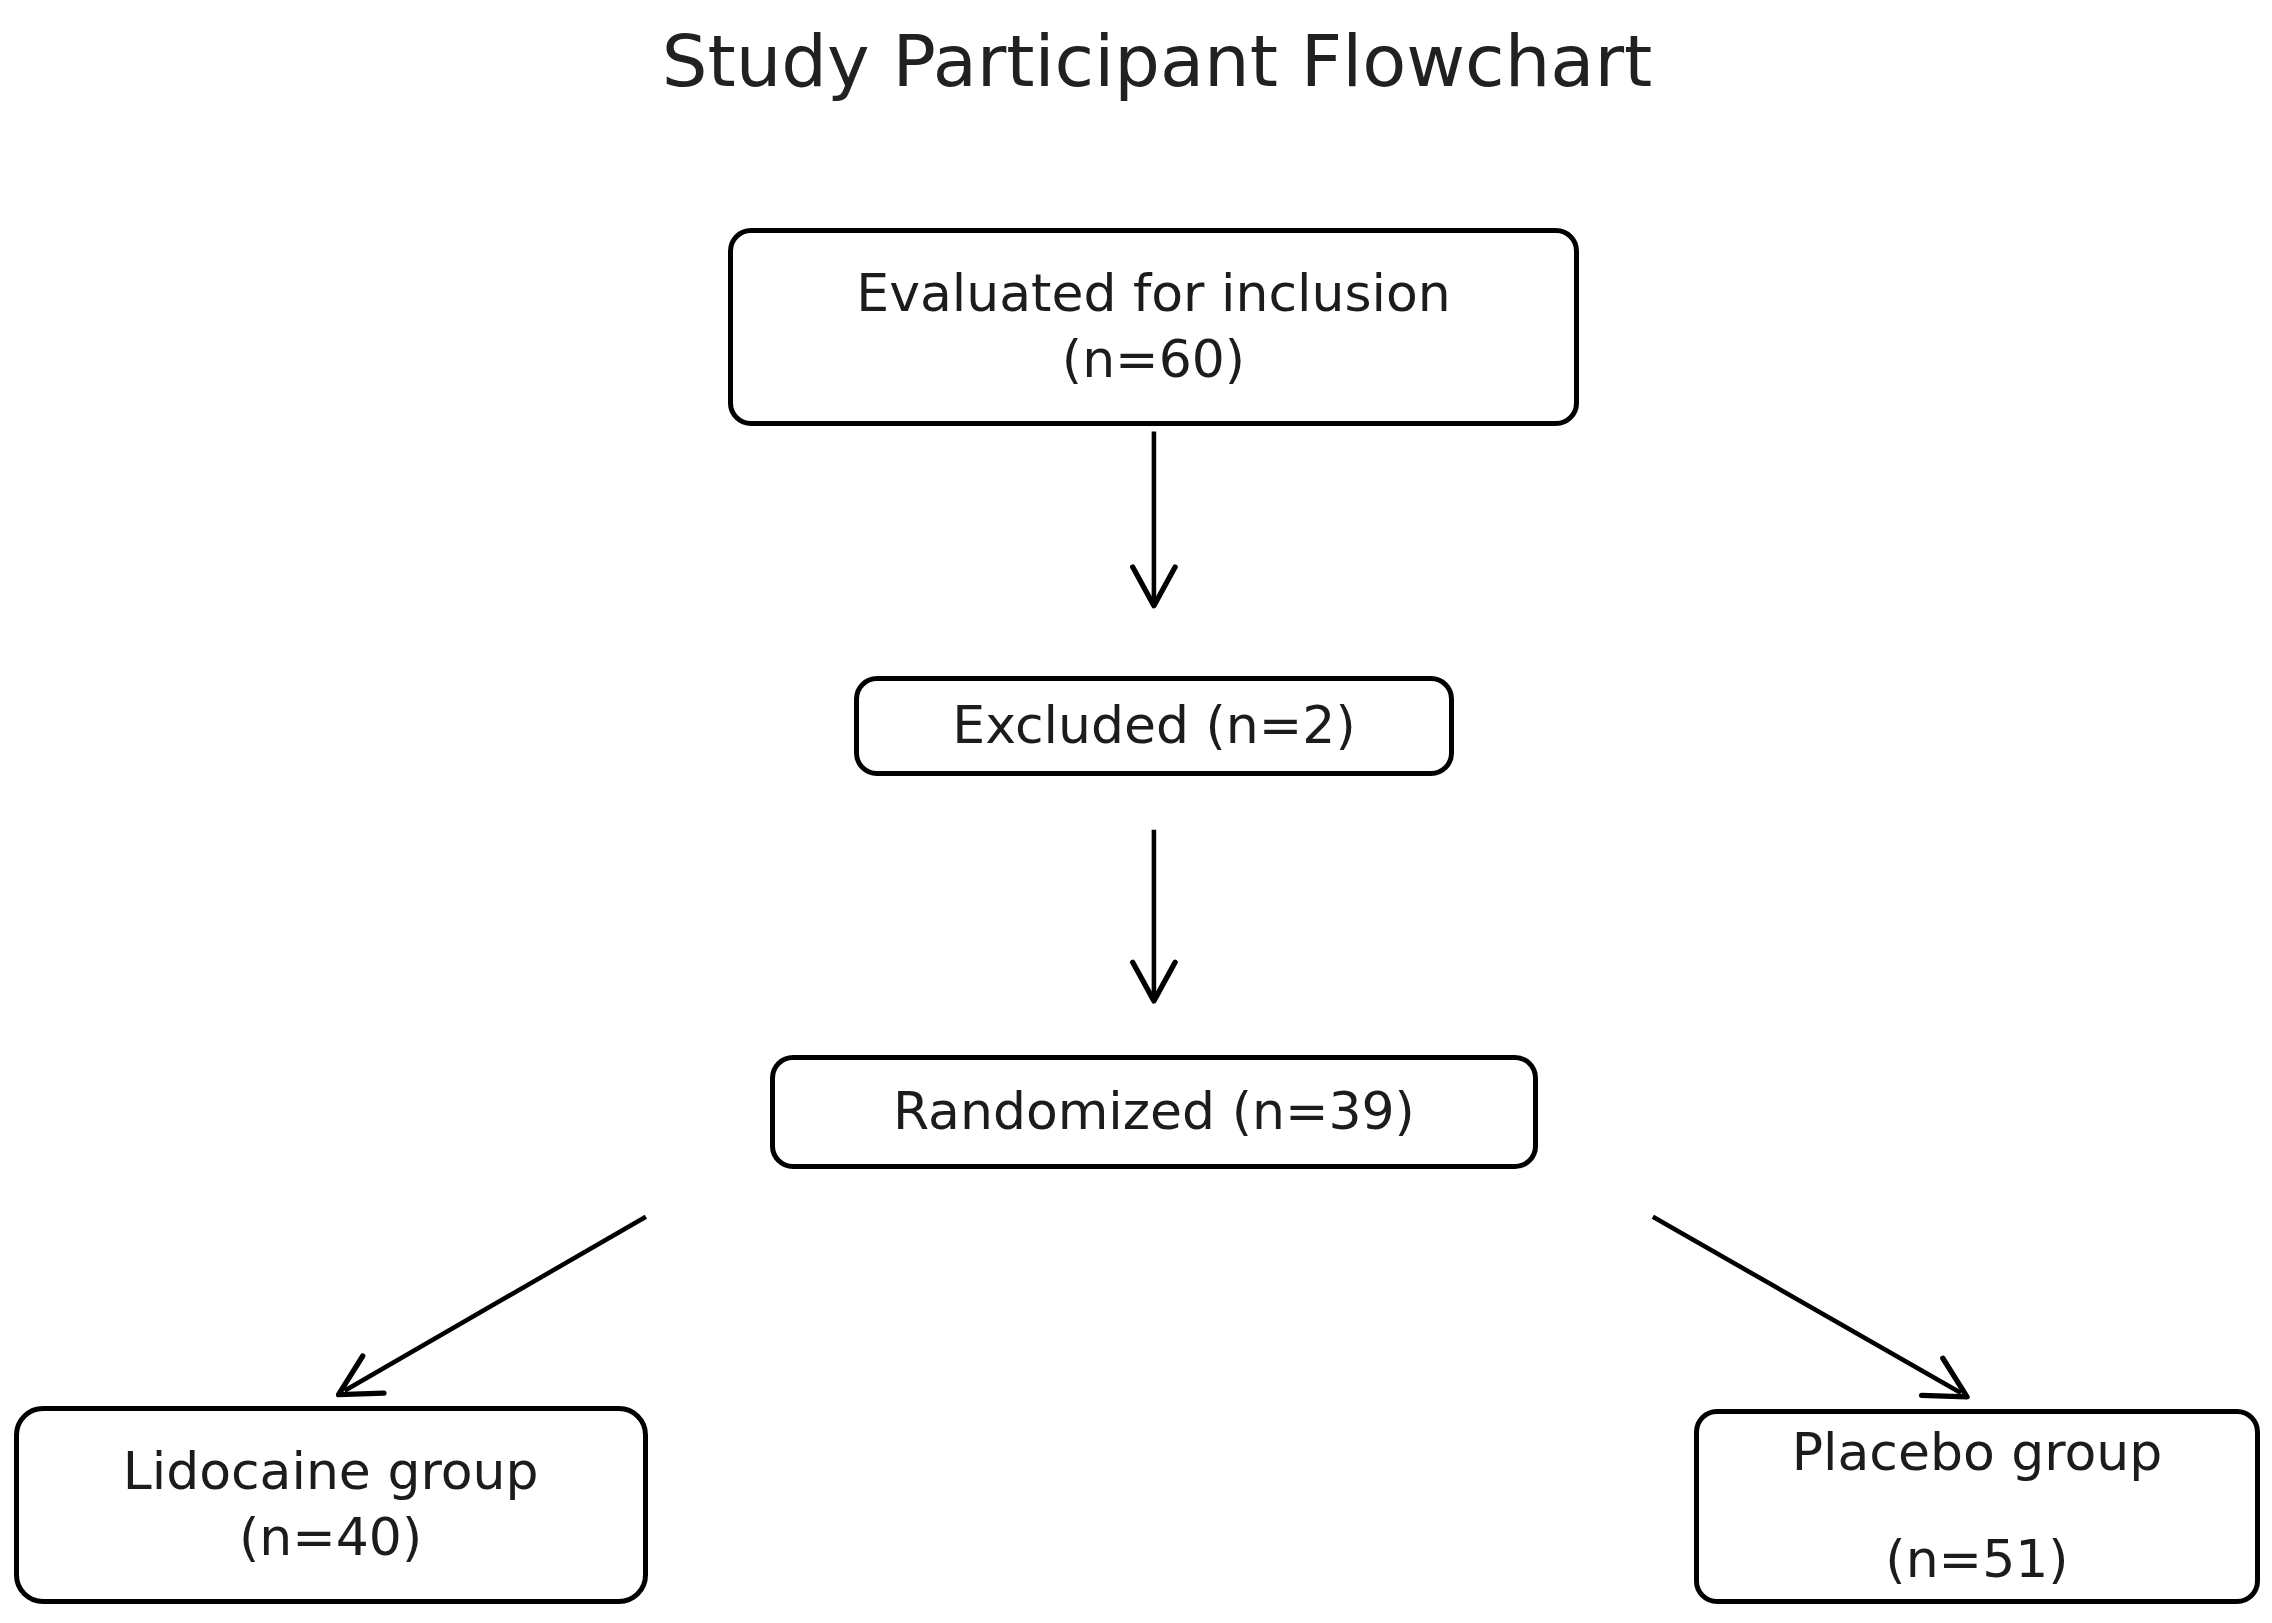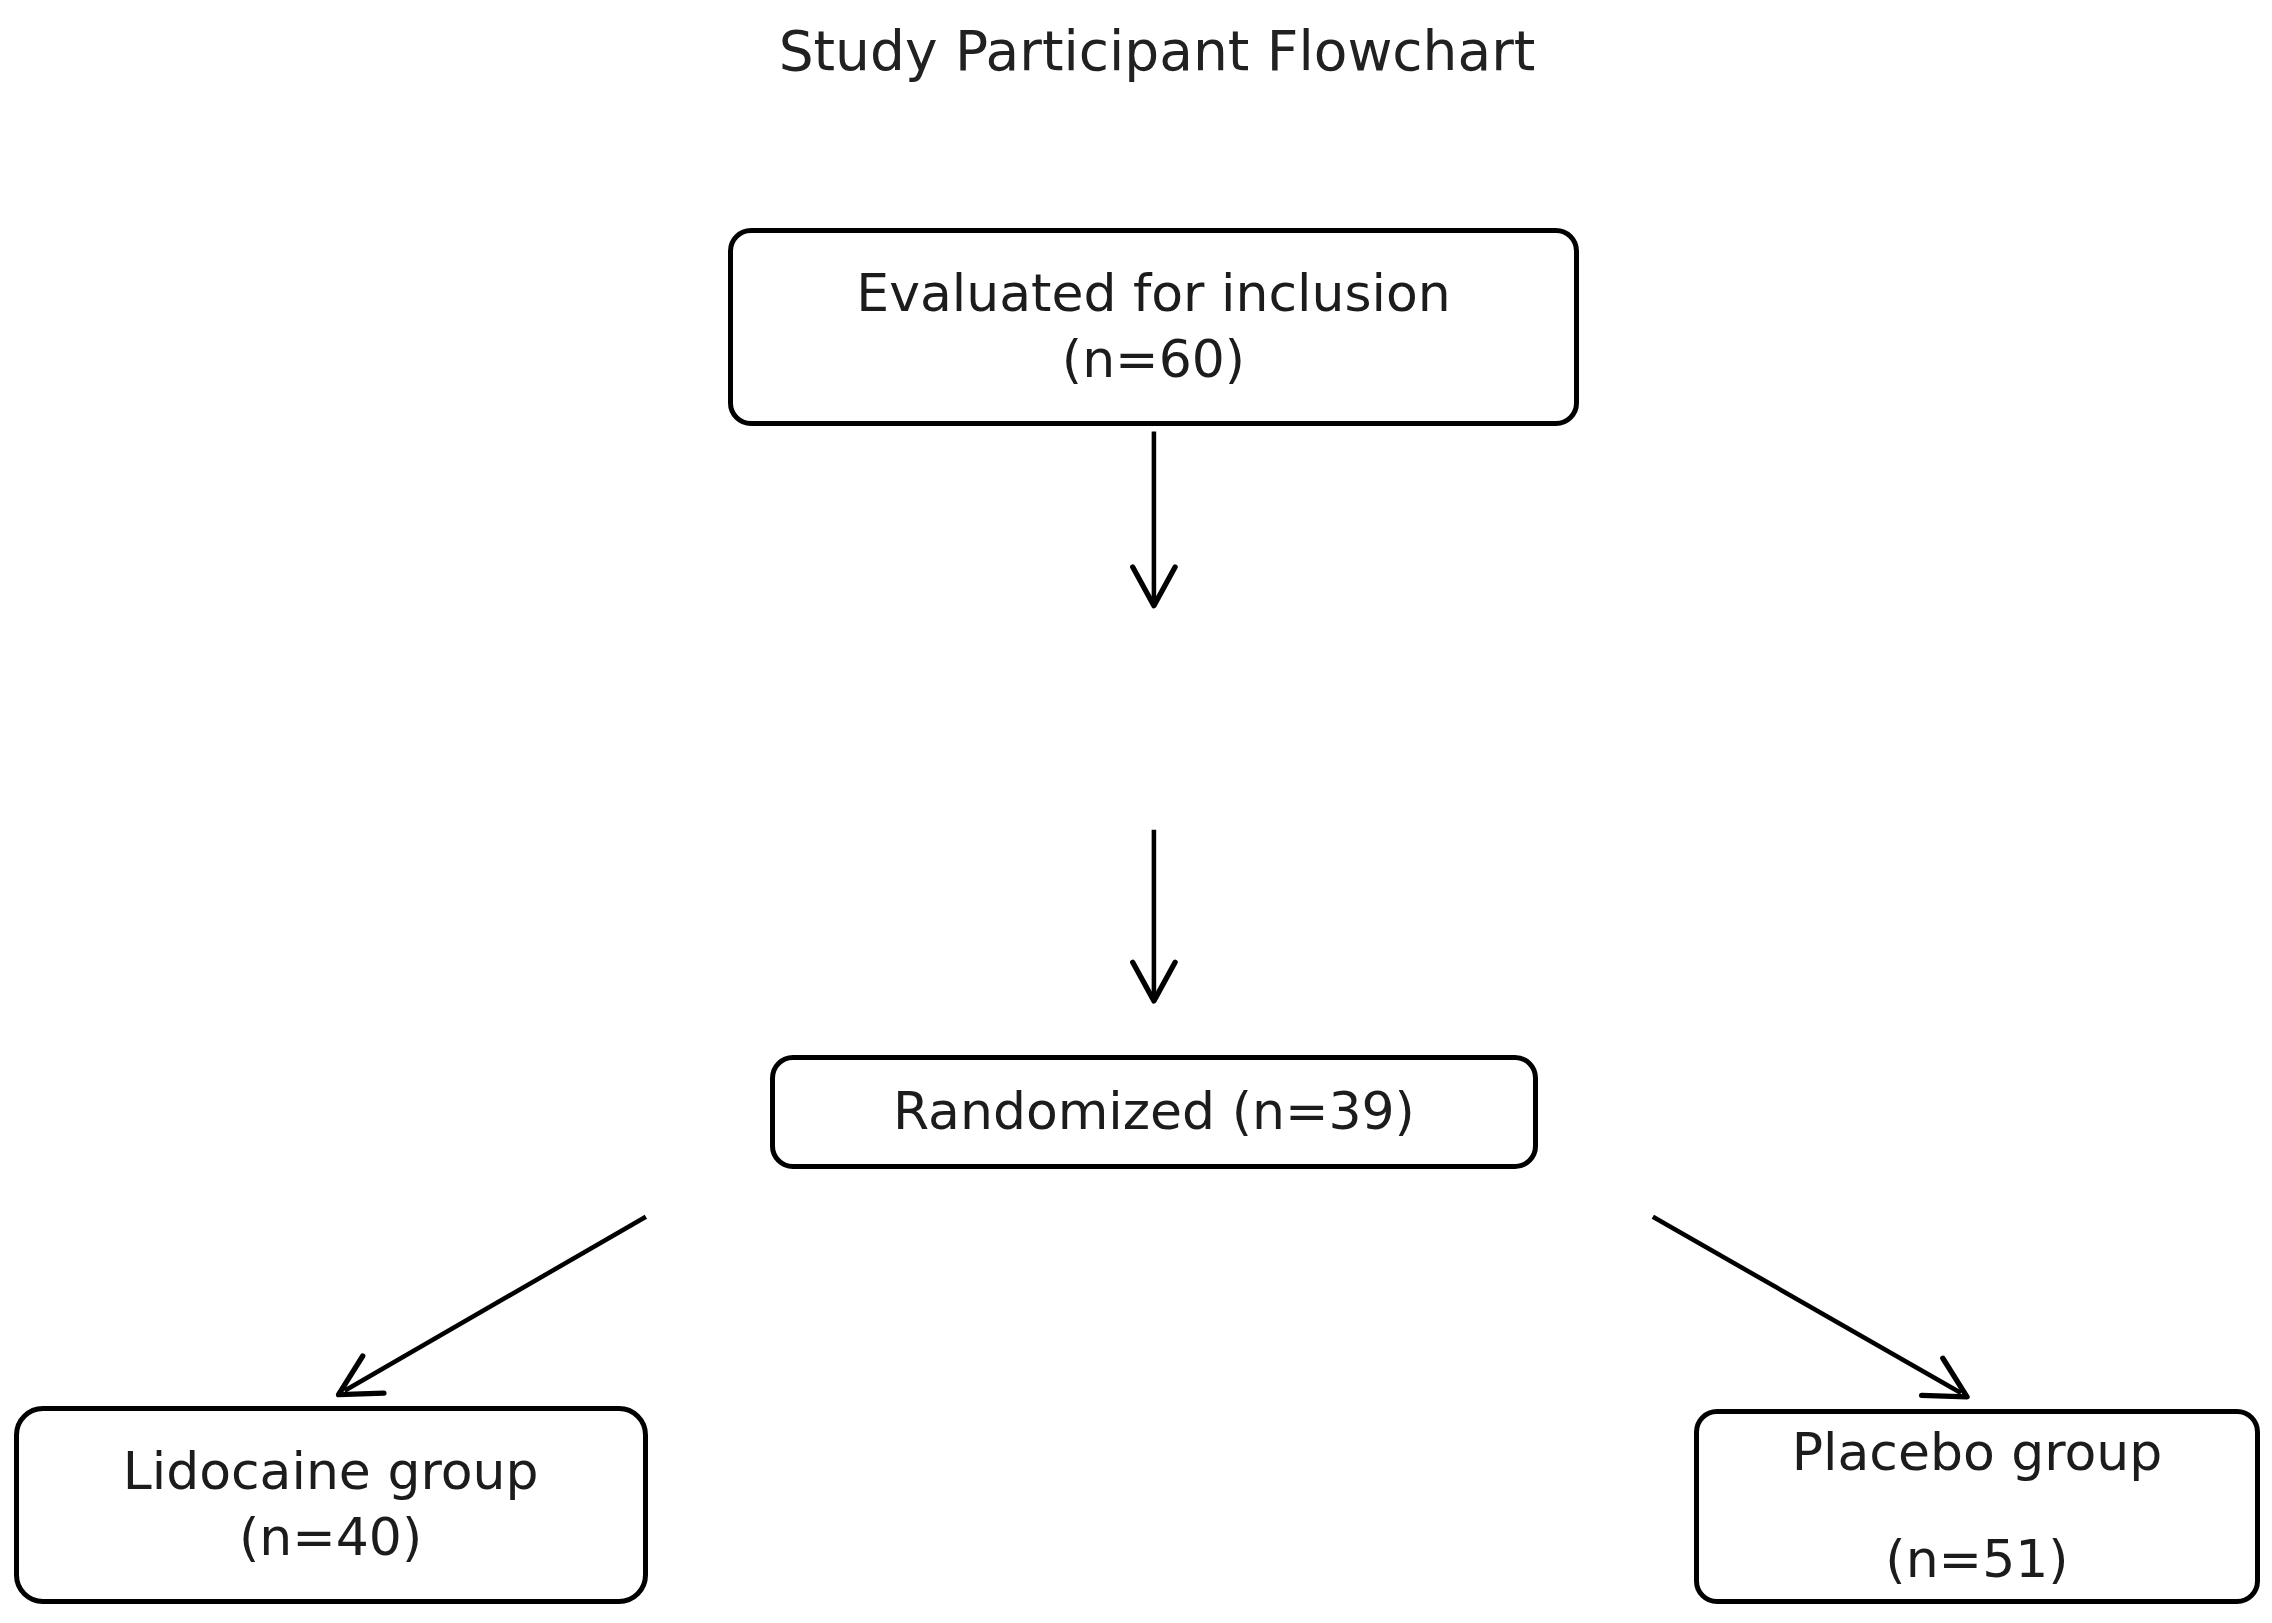--- a/index.html
+++ b/index.html
@@ -13,21 +13,21 @@
     height: 1624px;
     background: #ffffff;
     font-family: "DejaVu Sans", "Liberation Sans", sans-serif;
     overflow: hidden;
   }
   .title {
     position: absolute;
     top: 19.7px;
     left: 1157px;
     transform: translateX(-50%);
-    font-size: 55px;
+    font-size: 72px;
     line-height: 1.15;
     color: #212121;
     white-space: nowrap;
   }
   .node {
     position: absolute;
     box-sizing: border-box;
     background: #ffffff;
     border: 5.3px solid #000000;
     border-radius: 23px;
@@ -81,20 +81,24 @@
       <path d="M2183 1607 L2590 1840" stroke-linecap="butt"></path>
       <path d="M2566 1794 L2598 1845 L2538 1843" stroke-width="7" stroke-linecap="round" stroke-linejoin="round"></path>
     </g>
   </svg>
 
   <div class="node" id="node-evaluated">
     <span>Evaluated for inclusion</span>
     <span>(n=60)</span>
   </div>
 
+  <div class="node" id="node-excluded">
+    <span>Excluded (n=2)</span>
+
+  </div>
 
   <div class="node" id="node-randomized">
     <span>Randomized (n=39)</span>
 
   </div>
 
   <div class="node" id="node-lidocaine">
     <span>Lidocaine group</span>
     <span>(n=40)</span>
   </div>

